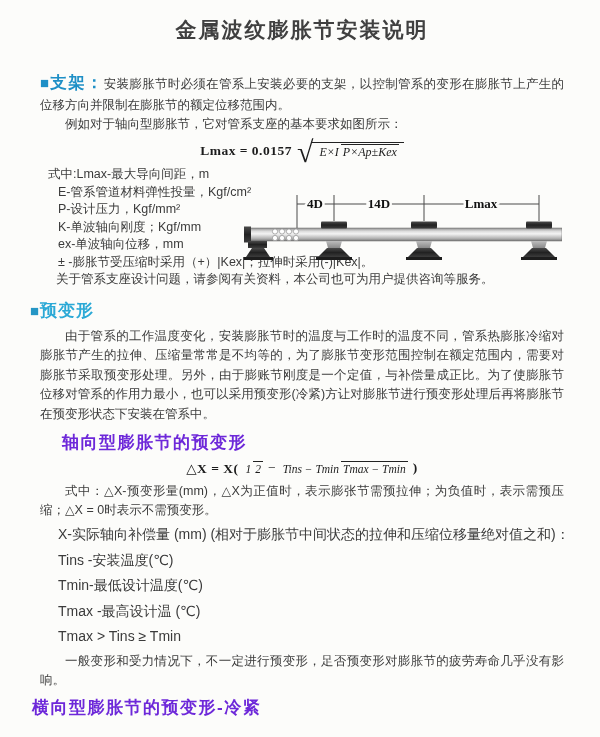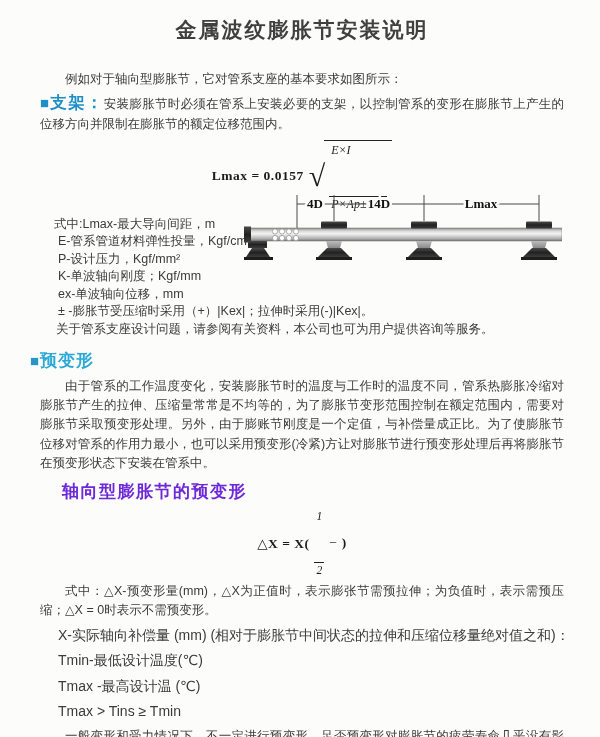--- a/index.html
+++ b/index.html
@@ -77,41 +77,40 @@
     font-weight:normal;
     margin-right:-6px;
     transform:translateY(1px);
   }
   .sqrt-body{
     border-top:1.6px solid #222;
     padding:1px 5px 0 5px;
   }
   .frac{
     display:inline-flex;
-    flex-direction:column;
-    align-items:flex-start;
+    flex-direction:row;
+    align-items:flex-end;
     font-style:italic;
     font-size:12px;
     line-height:1.25;
-    gap:38px;
   }
   .frac .den{border-top:1px solid #222;padding:0 2px;}
   .frac .num{padding:0 2px;}
   .frac.small{font-size:11.5px;}
   
   .defs{
     margin-top:3px;
     font-size:12.5px;
   }
   .defs .def-line{
     line-height:1.2;
     margin:0 0 2.5px 18px;
     white-space:nowrap;
   }
-  .defs .def-line:first-child{margin-left:14px;}
+  .defs .def-line:first-child{margin-left:8px;}
   .defs .def-line:last-child{margin-left:16px;margin-top:1px;}
   
   .notes-line{
     font-size:14px;
     line-height:1.5;
     margin:0 0 4.5px 18px;
     white-space:nowrap;
   }
   
   .diagram{
@@ -122,22 +121,22 @@
     height:78px;
   }
 </style>
 </head>
 <body>
 
 <div class="page">
 
   <div class="doc-title">金属波纹膨胀节安装说明</div>
 
+  <p class="para"><span class="sec-head-inline"><span class="sq">■</span><span>支架：</span></span><span>安装膨胀节时必须在管系上安装必要的支架，以控制管系的变形在膨胀节上产生的位移方向并限制在膨胀节的额定位移范围内。</span></p>
   <p class="para indent">例如对于轴向型膨胀节，它对管系支座的基本要求如图所示：</p>
-  <p class="para"><span class="sec-head-inline"><span class="sq">■</span><span>支架：</span></span><span>安装膨胀节时必须在管系上安装必要的支架，以控制管系的变形在膨胀节上产生的位移方向并限制在膨胀节的额定位移范围内。</span></p>
 
   <div class="formula">
     <span class="fx-lhs">Lmax = 0.0157</span>
     <span class="sqrt-sign">√</span>
     <span class="sqrt-body">
       <span class="frac">
         <span class="num">E×I</span>
         <span class="den">P×Ap±Kex</span>
       </span>
     </span>
@@ -231,26 +230,31 @@
 
   <div class="sub-head">轴向型膨胀节的预变形</div>
 
   <div class="formula">
     <span class="fx-lhs">△X = X(</span>
     <span class="frac small">
       <span class="num">1</span>
       <span class="den">2</span>
     </span>
     <span>−</span>
+    <span class="frac small">
+      <span class="num">Tins − Tmin</span>
+      <span class="den">Tmax − Tmin</span>
+    </span>
     <span class="fx-rhs">)</span>
   </div>
 
   <p class="para indent">式中：△X-预变形量(mm)，△X为正值时，表示膨张节需预拉伸；为负值时，表示需预压缩；△X = 0时表示不需预变形。</p>
   <div style="margin-top:4px;">
       <div class="notes-line">X-实际轴向补偿量 (mm) (相对于膨胀节中间状态的拉伸和压缩位移量绝对值之和)：</div>
+      <div class="notes-line">Tins -安装温度(℃)</div>
       <div class="notes-line">Tmin-最低设计温度(℃)</div>
       <div class="notes-line">Tmax -最高设计温 (℃)</div>
       <div class="notes-line">Tmax &gt; Tins ≥ Tmin</div>
     </div>
   <p class="para indent">一般变形和受力情况下，不一定进行预变形，足否预变形对膨胀节的疲劳寿命几乎没有影响。</p>
 
   <div class="sub-head lateral">横向型膨胀节的预变形-冷紧</div>
 
 </div>
 

